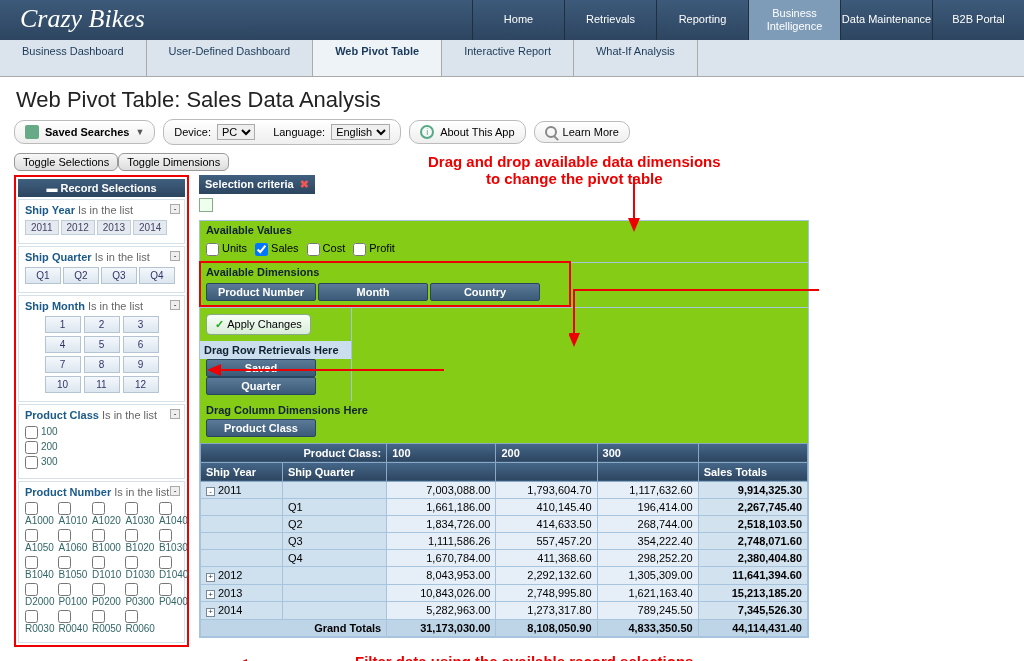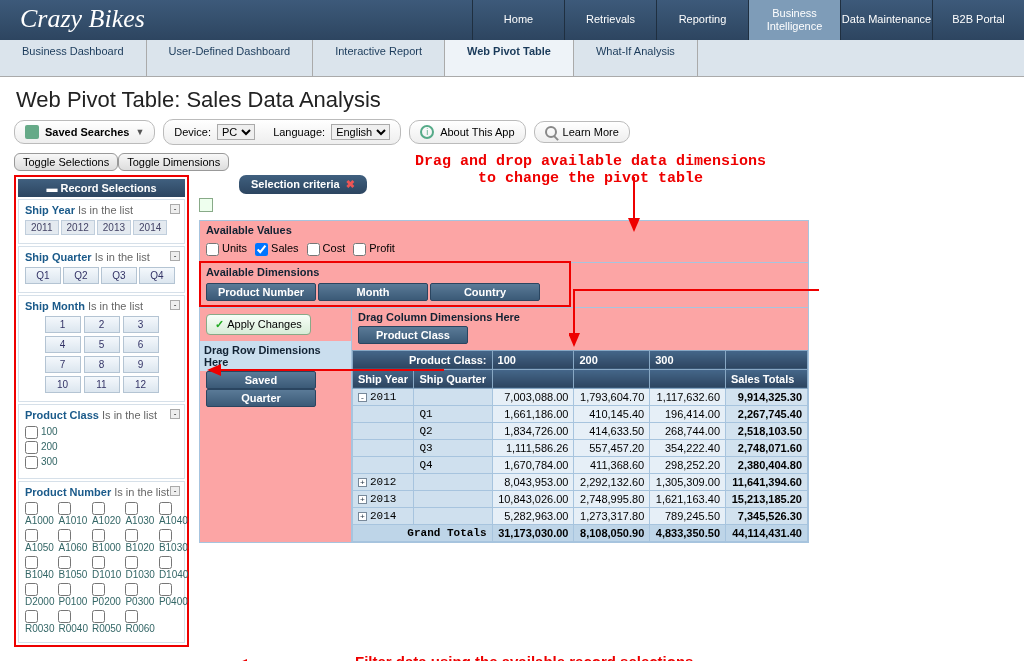--- a/index.html
+++ b/index.html
@@ -33,45 +33,45 @@
   .filtcond { color:#666; }
   .tagrow { margin-top:4px; display:flex; flex-wrap:wrap; gap:2px;}
   .tag { background:#e4eaf0; border:1px solid #c0cedc; padding:1px 5px; font-size:10px; color:#446;}
   .btntag { background:linear-gradient(#f4f8fc,#dce6ef); border:1px solid #b4c4d3; padding:2px 0; width:36px; text-align:center; font-size:10px; color:#336; cursor:pointer;}
   .chkrow { margin-top:4px;}
   .chkrow label { display:block; font-size:10px; color:#366; padding:1px 0;}
   .chkgrid3 { display:grid; grid-template-columns: repeat(5,1fr); gap:3px 4px;}
   .chkgrid3 label { font-size:10px; color:#366;}
   input[type=checkbox]{ margin-right:3px; vertical-align:middle;}
   .content { flex:1;}
-  .selcrit { background: linear-gradient(#40607f,#2c4560); color:#fff; padding:3px 12px; font-size:11px; font-weight:bold; display:inline-block; border-radius:7px; position:relative;margin-left:40px;}
+  .selcrit { background: linear-gradient(#40607f,#2c4560); color:#fff; padding:3px 6px; font-size:11px; font-weight:bold; display:inline-block; border-radius:0; position:relative;}
   .selcrit .x{ color:#e55; margin-left:6px; font-weight:bold;}
   .xlsicon { width:14px; height:14px; border:1px solid #8a8; background:#efe; margin-top:4px;}
-  .pivotarea { border:1px solid #a7c4de; background:#fca5a5; margin-top:8px; width:610px; padding:0;}
+  .pivotarea { border:1px solid #a7c4de; background:#84cc16; margin-top:8px; width:610px; padding:0;}
   .pivotarea .sec-head { font-weight:bold; padding:3px 6px; color:#123; border-top:1px solid #a7c4de;}
   .pivotarea .sec-head:first-child{border-top:none;}
   .avvals { padding:3px 6px 6px; }
   .avvals label { margin-right:8px; font-size:11px;}
   .dimrow { display:flex; gap:2px; padding:2px 6px 6px; border-top:2px solid #e00;}
   .dimrow-wrap { position:relative; }
   .dimpill { background: linear-gradient(#5a7a97,#3b5a77); color:#fff; font-weight:bold; border:1px solid #2a4560; padding:2px 8px; font-size:11px; cursor:grab; border-radius:2px; text-align:center;}
   .dimpill.w{ width:110px;}
-  .pivotgrid { display:flex; }
+  .pivotgrid { display:flex;flex-direction:column; }
   .rowdims { width:152px; border-right:1px solid #a7c4de;}
   .rowdims .rdhead{ font-weight:bold; padding:3px 4px; color:#123; background:#cadeee;}
   .applyrow { padding:6px;}
   .applybtn { border:1px solid #8a8; border-radius:4px; background:linear-gradient(#f8fff8,#d8ecd8); padding:3px 8px; font-size:11px;}
   .applybtn .chk{color:#2a2; font-weight:bold; margin-right:3px;}
   .colarea { flex:1; }
   .colhead { font-weight:bold; padding:3px 6px; color:#123;}
   .dimlist { padding:0 6px 6px;}
   table.data { border-collapse:collapse; width:100%; font-size:11px;}
   table.data th { background: linear-gradient(#45678a,#2d4560); color:#fff; font-weight:bold; padding:3px 5px; border:1px solid #88a8c4; text-align:left;margin-top:44px;}
   table.data td { border:1px solid #a7c4de; padding:2px 5px; text-align:right; background:#e6eff7;}
-  table.data td.l { text-align:left; background:#cfe0ee;font-family:Liberation Mono, monospace;}
+  table.data td.l { text-align:left; background:#cfe0ee;}
   table.data td.tot { font-weight:bold; background:#d2e2ef;}
   table.data tr.gt td { font-weight:bold; background:#bed5e8;}
   .expand { border:1px solid #789; width:9px; height:9px; display:inline-flex; align-items:center; justify-content:center; font-size:8px; line-height:8px; color:#234; background:#fff; margin-right:3px;}
   .annot { position:absolute; color:#e00; font-size:15px; font-weight:bold; pointer-events:none; }
   .arrow-svg { position:absolute; pointer-events:none; }
   .redbox2 { position:absolute; border:2px solid #e00; pointer-events:none;}
 </style>
 </head>
 <body>
 
@@ -83,22 +83,22 @@
       <div class="topnav-item">Retrievals</div>
       <div class="topnav-item">Reporting</div>
       <div class="topnav-item active">Business Intelligence</div>
       <div class="topnav-item">Data Maintenance</div>
       <div class="topnav-item">B2B Portal</div>
     </div>
 </div>
 <div class="subnav" id="subnav">
     <div class="subnav-item">Business Dashboard</div>
     <div class="subnav-item">User-Defined Dashboard</div>
+    <div class="subnav-item active">Web Pivot Table</div>
     <div class="subnav-item">Interactive Report</div>
-    <div class="subnav-item active">Web Pivot Table</div>
     <div class="subnav-item">What-If Analysis</div>
   </div>
 
 <h1 class="page-title">Web Pivot Table: Sales Data Analysis</h1>
 
 <div class="toolbar">
   <div class="toolgroup">
     <span class="icon-disk"></span>
     <b>Saved Searches</b>
     <span class="chev">▼</span>
@@ -230,21 +230,21 @@
             <div class="dimpill w">Month</div>
             <div class="dimpill w">Country</div>
           </div>
       </div>
 
       <div class="pivotgrid" style="border-top:1px solid #a7c4de;">
         <div class="rowdims">
           <div class="applyrow">
             <button class="applybtn"><span class="chk">✓</span><span>Apply Changes</span></button>
           </div>
-          <div class="rdhead">Drag Row Dimensions Here</div>
+          <div class="rdhead">Drag Row Retrievals Here</div>
           <div class="dimlist" id="rowdims">
               <div class="dimpill w">Saved</div>
               <div class="dimpill w">Quarter</div>
             </div>
         </div>
         <div class="colarea">
           <div class="colhead">Drag Column Dimensions Here</div>
           <div class="dimlist" id="coldims">
               <div class="dimpill w">Product Class</div>
             </div>
@@ -362,21 +362,21 @@
     <svg class="arrow-svg" style="left:420px; top:0px;" width="30" height="60">
       <defs>
           <marker id="ah3" markerWidth="8" markerHeight="8" refX="6" refY="3" orient="auto">
             <path d="M0,0 L7,3 L0,6 Z" fill="#e00"></path>
           </marker>
         </defs>
       <line x1="15" y1="2" x2="15" y2="55" stroke="#e00" stroke-width="2" marker-end="url(#ah3)"></line>
     </svg>
   </div>
 
-  <div class="annot" style="left:415px; top:-22px; white-space:pre; text-align:center;font-family:Liberation Mono, monospace;">Drag and drop available data dimensions
+  <div class="annot" style="left:428px; top:-22px; white-space:pre; text-align:center;">Drag and drop available data dimensions
 to change the pivot table</div>
 </div>
 
 <div style="position:relative; height:40px;">
   <svg class="arrow-svg" style="left:230px; top:8px;" width="120" height="20">
     <defs>
         <marker id="ah4" markerWidth="8" markerHeight="8" refX="6" refY="3" orient="auto">
           <path d="M0,0 L7,3 L0,6 Z" fill="#e00"></path>
         </marker>
       </defs>

